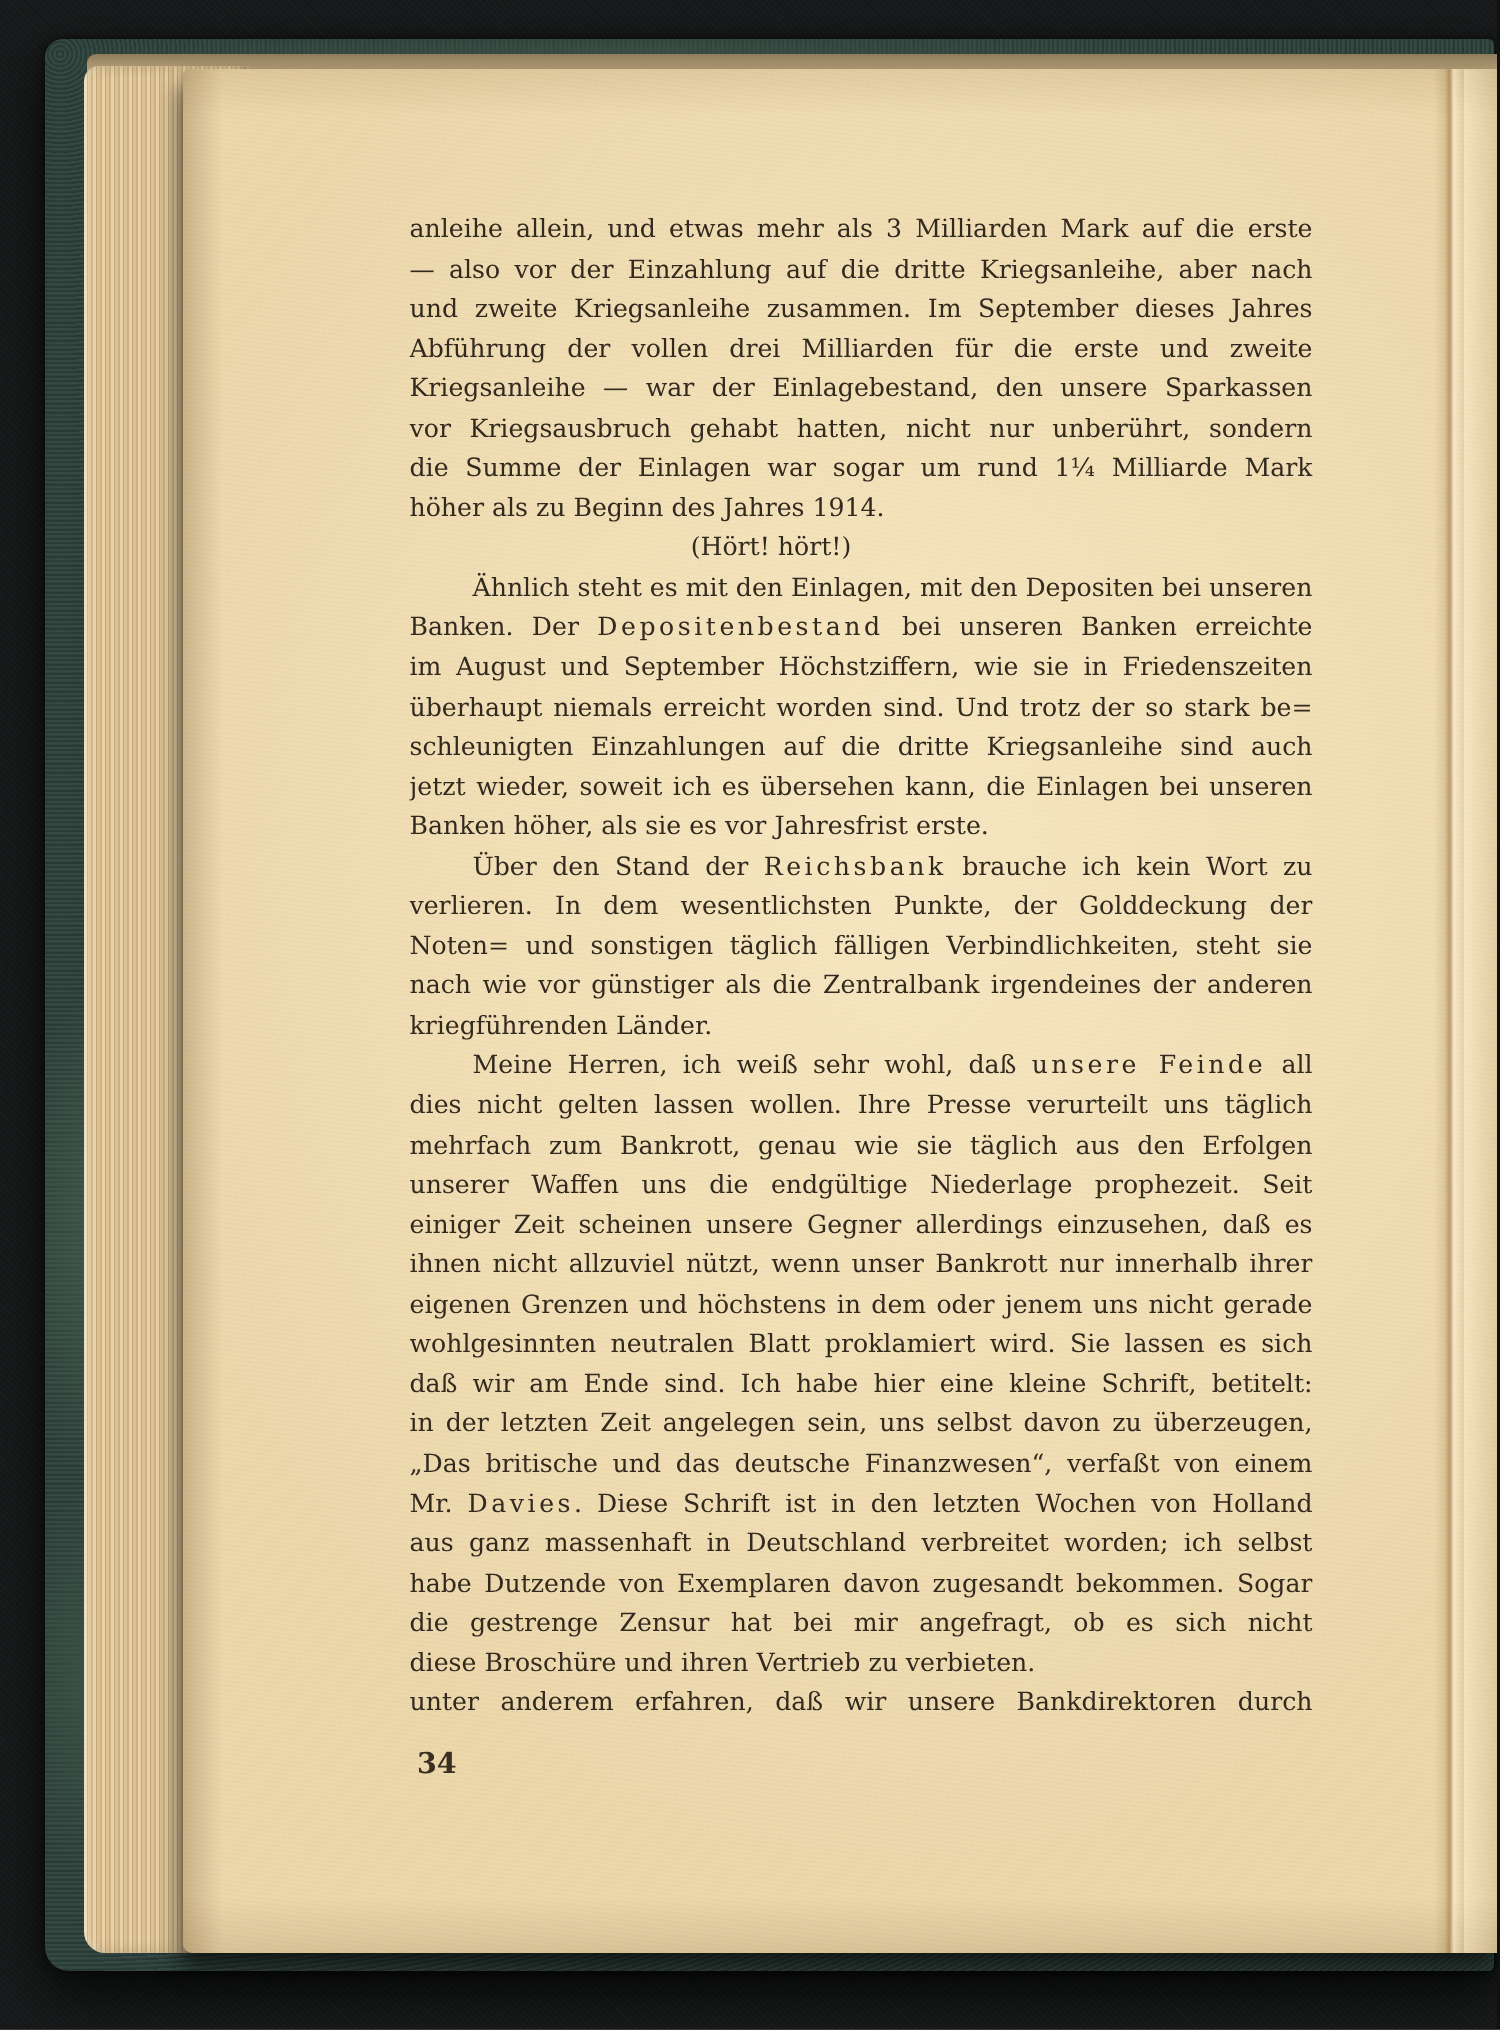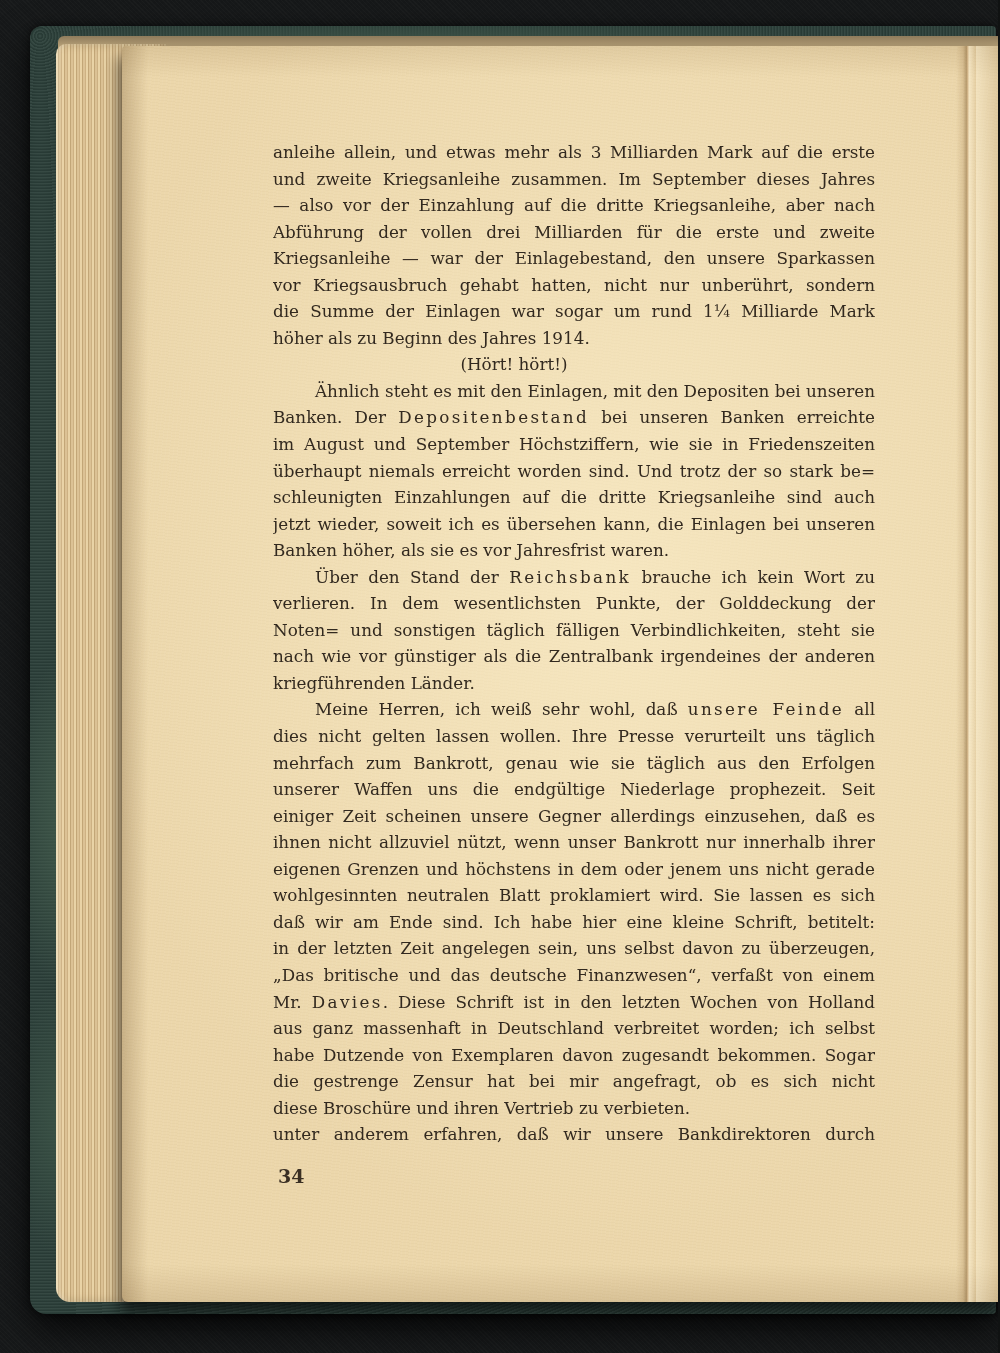--- a/index.html
+++ b/index.html
@@ -93,39 +93,39 @@
   <div class="cover"></div>
   <div class="top-edges"></div>
   <div class="fore-edge"></div>
   <div class="page">
     <div class="gutter"></div>
     <div class="opposite-page"></div>
   </div>
   <div class="text-block">
       <div class="para">
         <div class="line just">anleihe allein, und etwas mehr als 3 Milliarden Mark auf die erste</div>
+        <div class="line just">— also vor der Einzahlung auf die dritte Kriegsanleihe, aber nach</div>
         <div class="line just">und zweite Kriegsanleihe zusammen. Im September dieses Jahres</div>
-        <div class="line just">— also vor der Einzahlung auf die dritte Kriegsanleihe, aber nach</div>
         <div class="line just">Abführung der vollen drei Milliarden für die erste und zweite</div>
         <div class="line just">Kriegsanleihe — war der Einlagebestand, den unsere Sparkassen</div>
         <div class="line just">vor Kriegsausbruch gehabt hatten, nicht nur unberührt, sondern</div>
         <div class="line just">die Summe der Einlagen war sogar um rund 1¼ Milliarde Mark</div>
         <div class="line">höher als zu Beginn des Jahres 1914.</div>
       </div>
       <div class="para center">
         <div class="line">(Hört! hört!)</div>
       </div>
       <div class="para">
         <div class="line just indent">Ähnlich steht es mit den Einlagen, mit den Depositen bei unseren</div>
         <div class="line just">Banken. Der <span class="sperr">Depositenbestand</span> bei unseren Banken erreichte</div>
         <div class="line just">im August und September Höchstziffern, wie sie in Friedenszeiten</div>
         <div class="line just">überhaupt niemals erreicht worden sind. Und trotz der so stark be=</div>
         <div class="line just">schleunigten Einzahlungen auf die dritte Kriegsanleihe sind auch</div>
         <div class="line just">jetzt wieder, soweit ich es übersehen kann, die Einlagen bei unseren</div>
-        <div class="line">Banken höher, als sie es vor Jahresfrist waren.</div>
+        <div class="line">Banken höher, als sie es vor Jahresfrist erste.</div>
       </div>
       <div class="para">
         <div class="line just indent">Über den Stand der <span class="sperr">Reichsbank</span> brauche ich kein Wort zu</div>
         <div class="line just">verlieren. In dem wesentlichsten Punkte, der Golddeckung der</div>
         <div class="line just">Noten= und sonstigen täglich fälligen Verbindlichkeiten, steht sie</div>
         <div class="line just">nach wie vor günstiger als die Zentralbank irgendeines der anderen</div>
         <div class="line">kriegführenden Länder.</div>
       </div>
       <div class="para">
         <div class="line just indent">Meine Herren, ich weiß sehr wohl, daß <span class="sperr">unsere Feinde</span> all</div>

